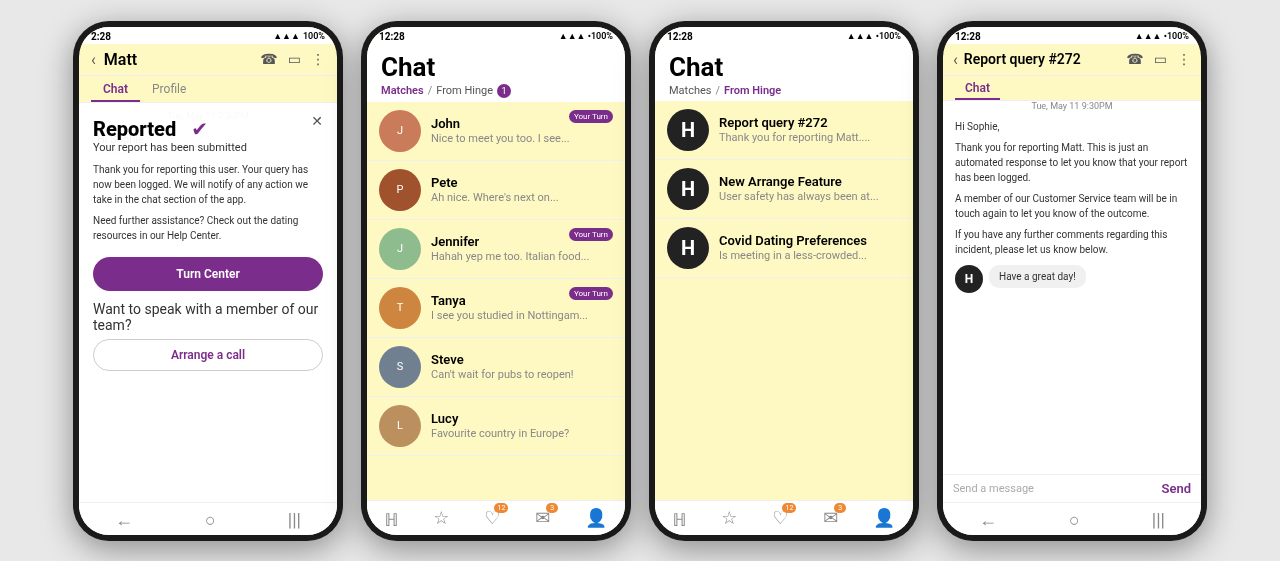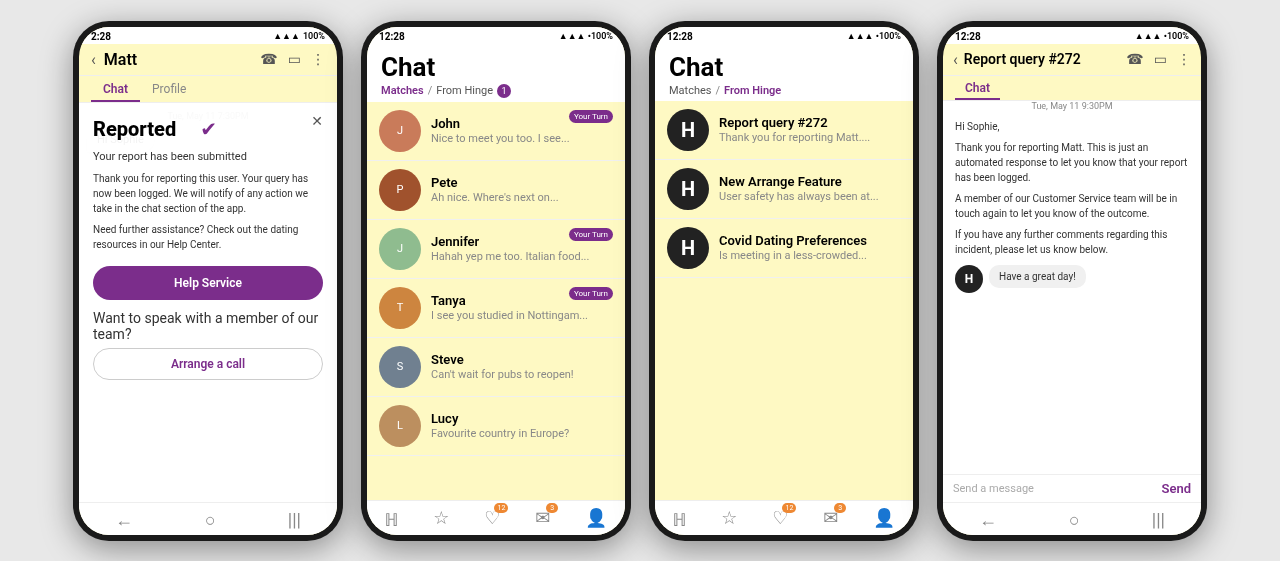--- a/index.html
+++ b/index.html
@@ -106,22 +106,22 @@
     .modal-close {
       position: absolute;
       top: 10px; right: 14px;
       font-size: 14px;
       color: #555;
       cursor: pointer;
     }
     .modal-title-row {
       display: flex;
       align-items: center;
-      gap: 24px;
-      margin-bottom: 9px;
+      gap: 15px;
+      margin-bottom: 0;
     }
     .modal-title {
       font-size: 20px;
       font-weight: 800;
     }
     .modal-check {
       color: #7b2d8b;
       font-size: 20px;
     }
     .modal-subtitle {
@@ -406,21 +406,21 @@
           <span class="modal-close">✕</span>
           <div class="modal-title-row">
             <span class="modal-title">Reported</span>
             <span class="modal-check">✔</span>
           </div>
           <div class="modal-subtitle">Your report has been submitted</div>
           <div class="modal-body">
             <p>Thank you for reporting this user. Your query has now been logged. We will notify of any action we take in the chat section of the app.</p>
             <p>Need further assistance? Check out the dating resources in our Help Center.</p>
           </div>
-          <div class="btn-help">Help Service</div>
+          <div class="btn-help">Turn Center</div>
           <div class="modal-want">Want to speak with a member of our team?</div>
           <div class="btn-arrange">Arrange a call</div>
         </div>
       </div>
       <div class="p1-nav">
         <span class="nav-item">←</span>
         <span class="nav-item">○</span>
         <span class="nav-item">|||</span>
       </div>
     </div>

